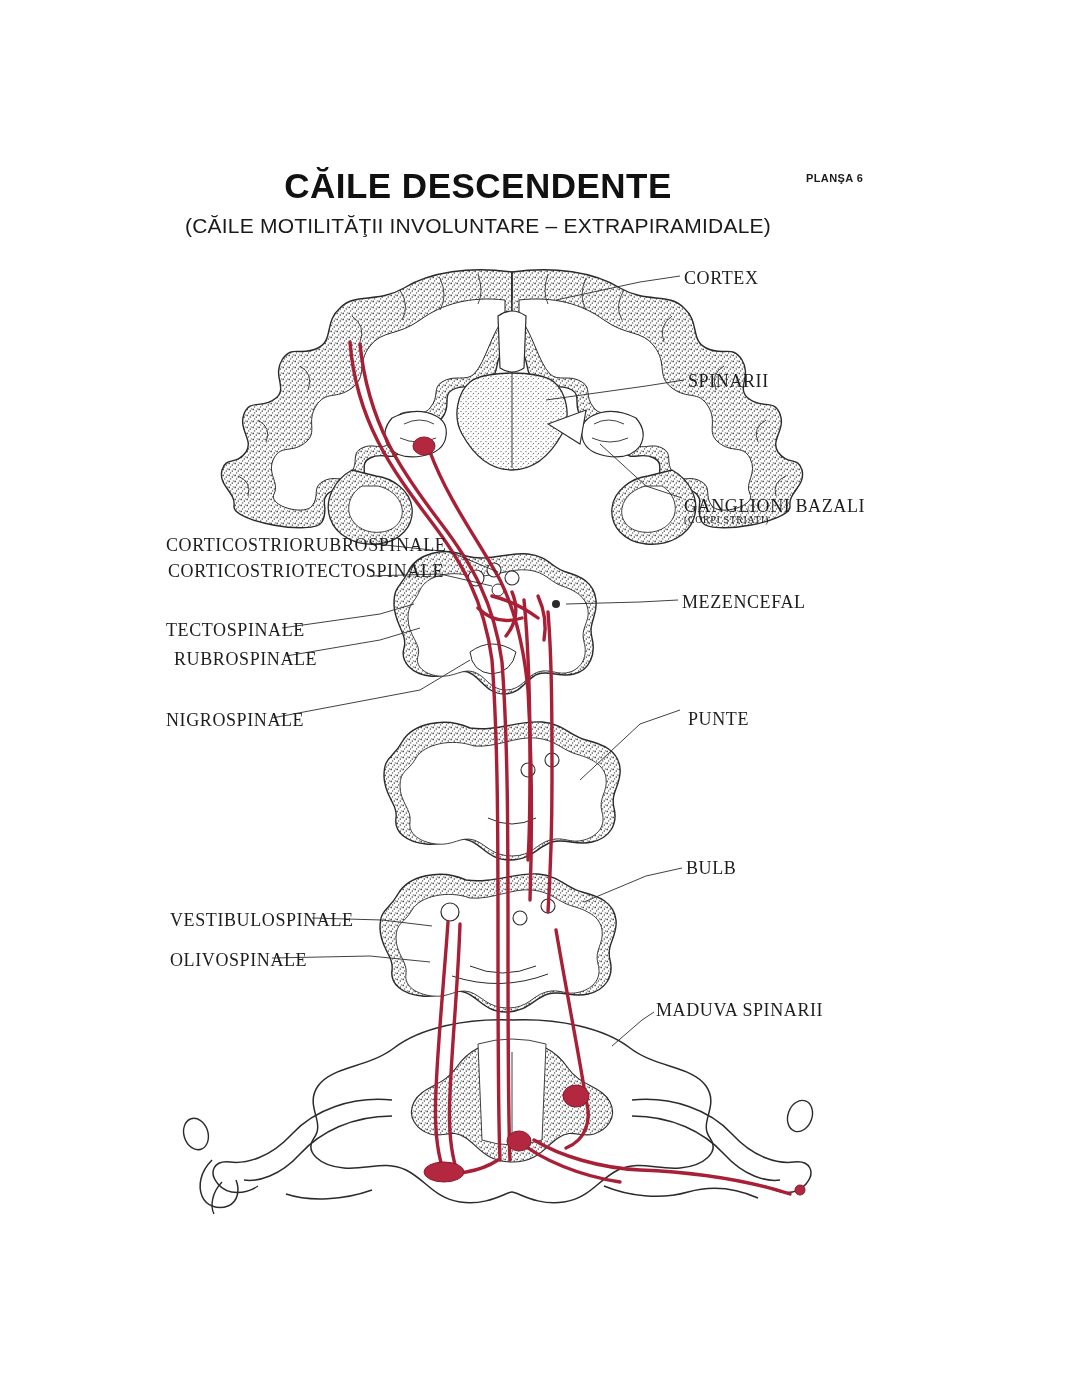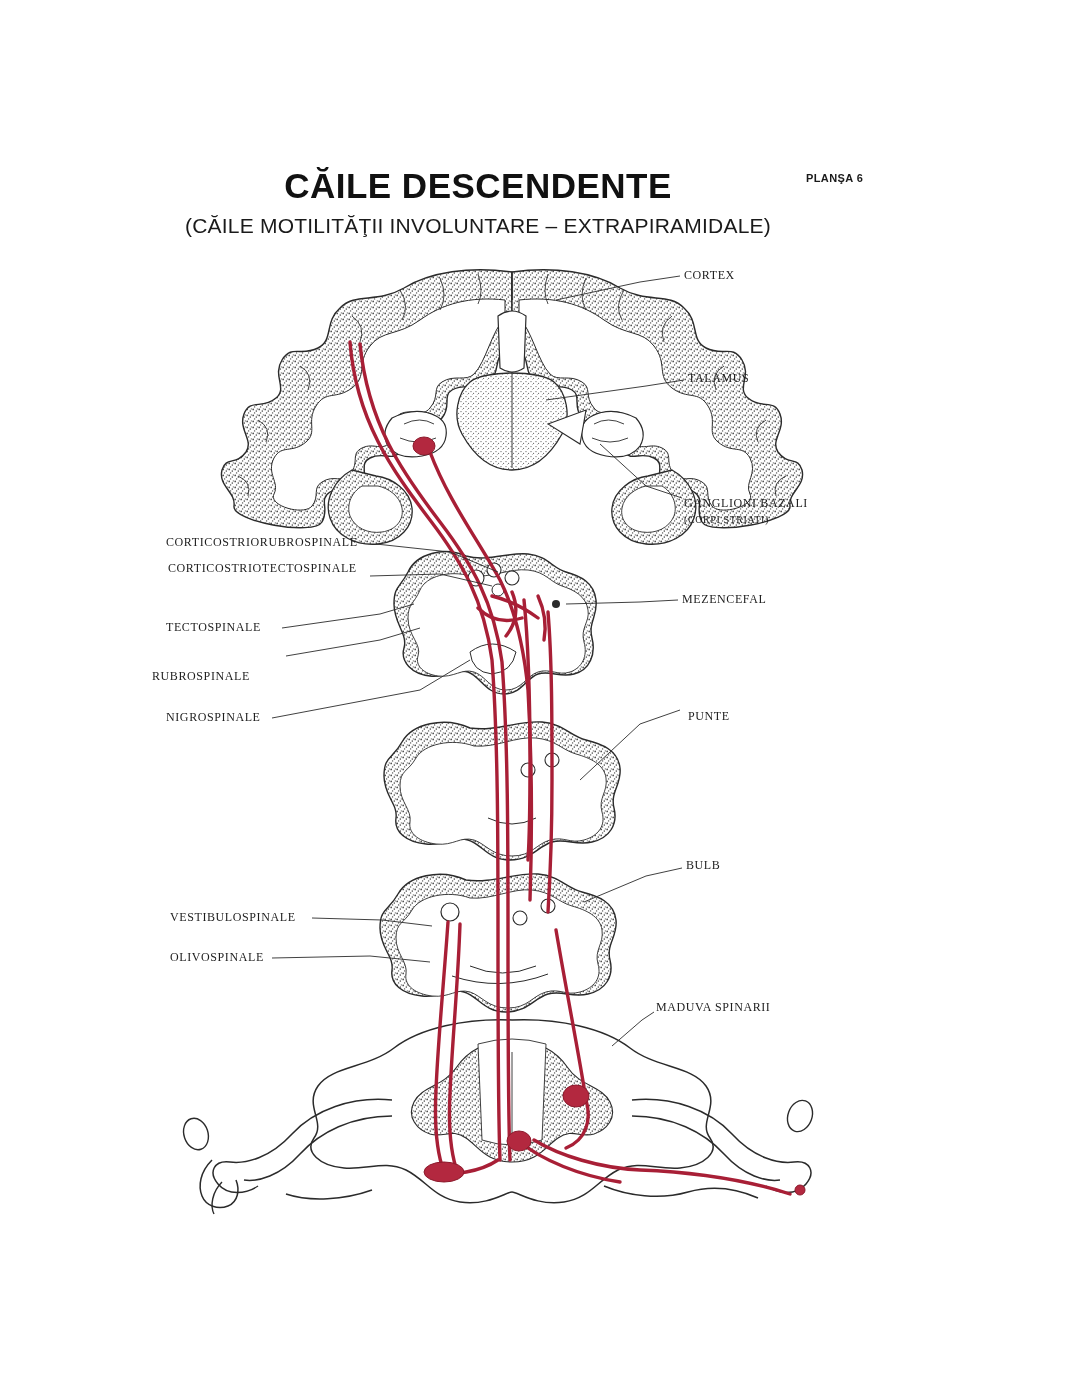--- a/index.html
+++ b/index.html
@@ -62,21 +62,21 @@
     text-align: center;
     font-family: "Liberation Sans", sans-serif;
     font-size: 21px;
     letter-spacing: 0.2px;
     color: #1a1a1a;
     transform: translateX(-62px);
   }
   .label {
     position: absolute;
     font-family: "Liberation Serif", serif;
-    font-size: 12px;
+    font-size: 18px;
     letter-spacing: 0.6px;
     color: #1d1d1d;
     white-space: nowrap;
   }
   .label.small2 {
     font-size: 10px;
   }
   svg.overlay {
     position: absolute;
     left: 0; top: 0;
@@ -382,29 +382,29 @@
       <path d="M370,576 L440,574 L492,586"></path>
       <path d="M282,628 L380,614 L414,604"></path>
       <path d="M286,656 L380,640 L420,628"></path>
       <path d="M272,718 L420,690 L470,660"></path>
       <path d="M312,918 L382,920 L432,926"></path>
       <path d="M272,958 L370,956 L430,962"></path>
     </g>
   </svg>
 
   <div class="label" style="left:684px; top:268px;">CORTEX</div>
-  <div class="label" style="left:688px; top:371px;">TALAMUS</div>
+  <div class="label" style="left:688px; top:371px;">SPINARII</div>
   <div class="label" style="left:684px; top:496px;">GANGLIONI BAZALI</div>
   <div class="label small2" style="left:684px; top:514px;">(CORPI STRIATI)</div>
   <div class="label" style="left:682px; top:592px;">MEZENCEFAL</div>
   <div class="label" style="left:688px; top:699px;margin-top:10px;">PUNTE</div>
   <div class="label" style="left:686px; top:858px;">BULB</div>
   <div class="label" style="left:656px; top:1000px;">MADUVA SPINARII</div>
 
   <div class="label" style="left:166px; top:535px;">CORTICOSTRIORUBROSPINALE</div>
   <div class="label" style="left:168px; top:561px;">CORTICOSTRIOTECTOSPINALE</div>
   <div class="label" style="left:166px; top:620px;">TECTOSPINALE</div>
-  <div class="label" style="left:152px; top:649px;margin-top:20px;">RUBROSPINALE</div>
+  <div class="label" style="left:174px; top:649px;">RUBROSPINALE</div>
   <div class="label" style="left:166px; top:710px;">NIGROSPINALE</div>
   <div class="label" style="left:170px; top:910px;">VESTIBULOSPINALE</div>
   <div class="label" style="left:170px; top:950px;">OLIVOSPINALE</div>
 
 </div>
 
 </body></html>

